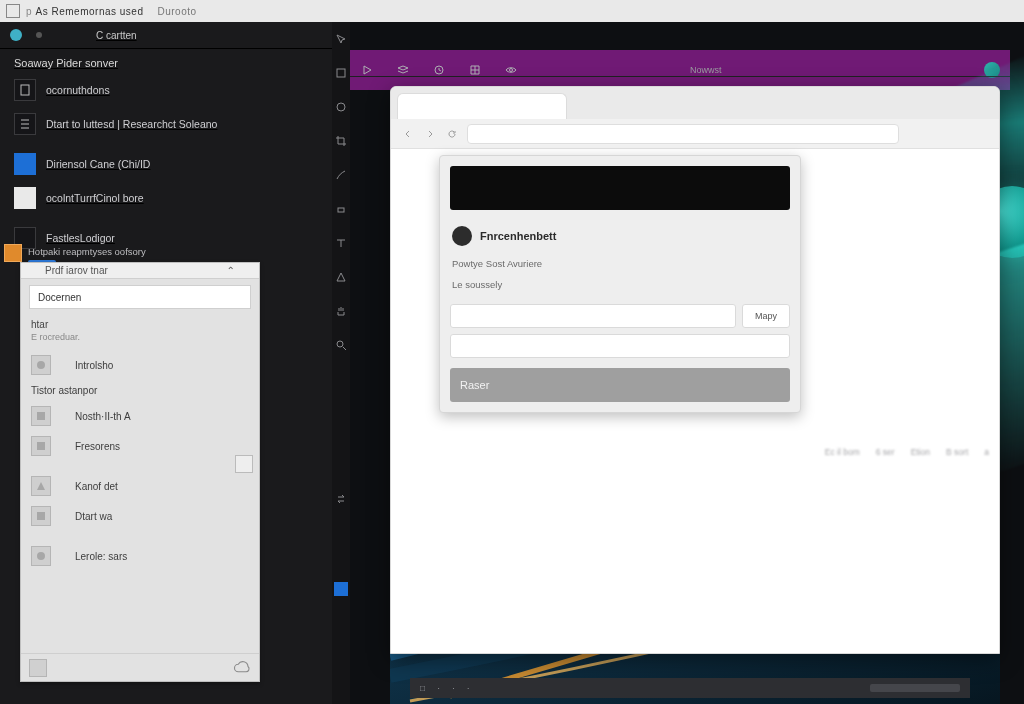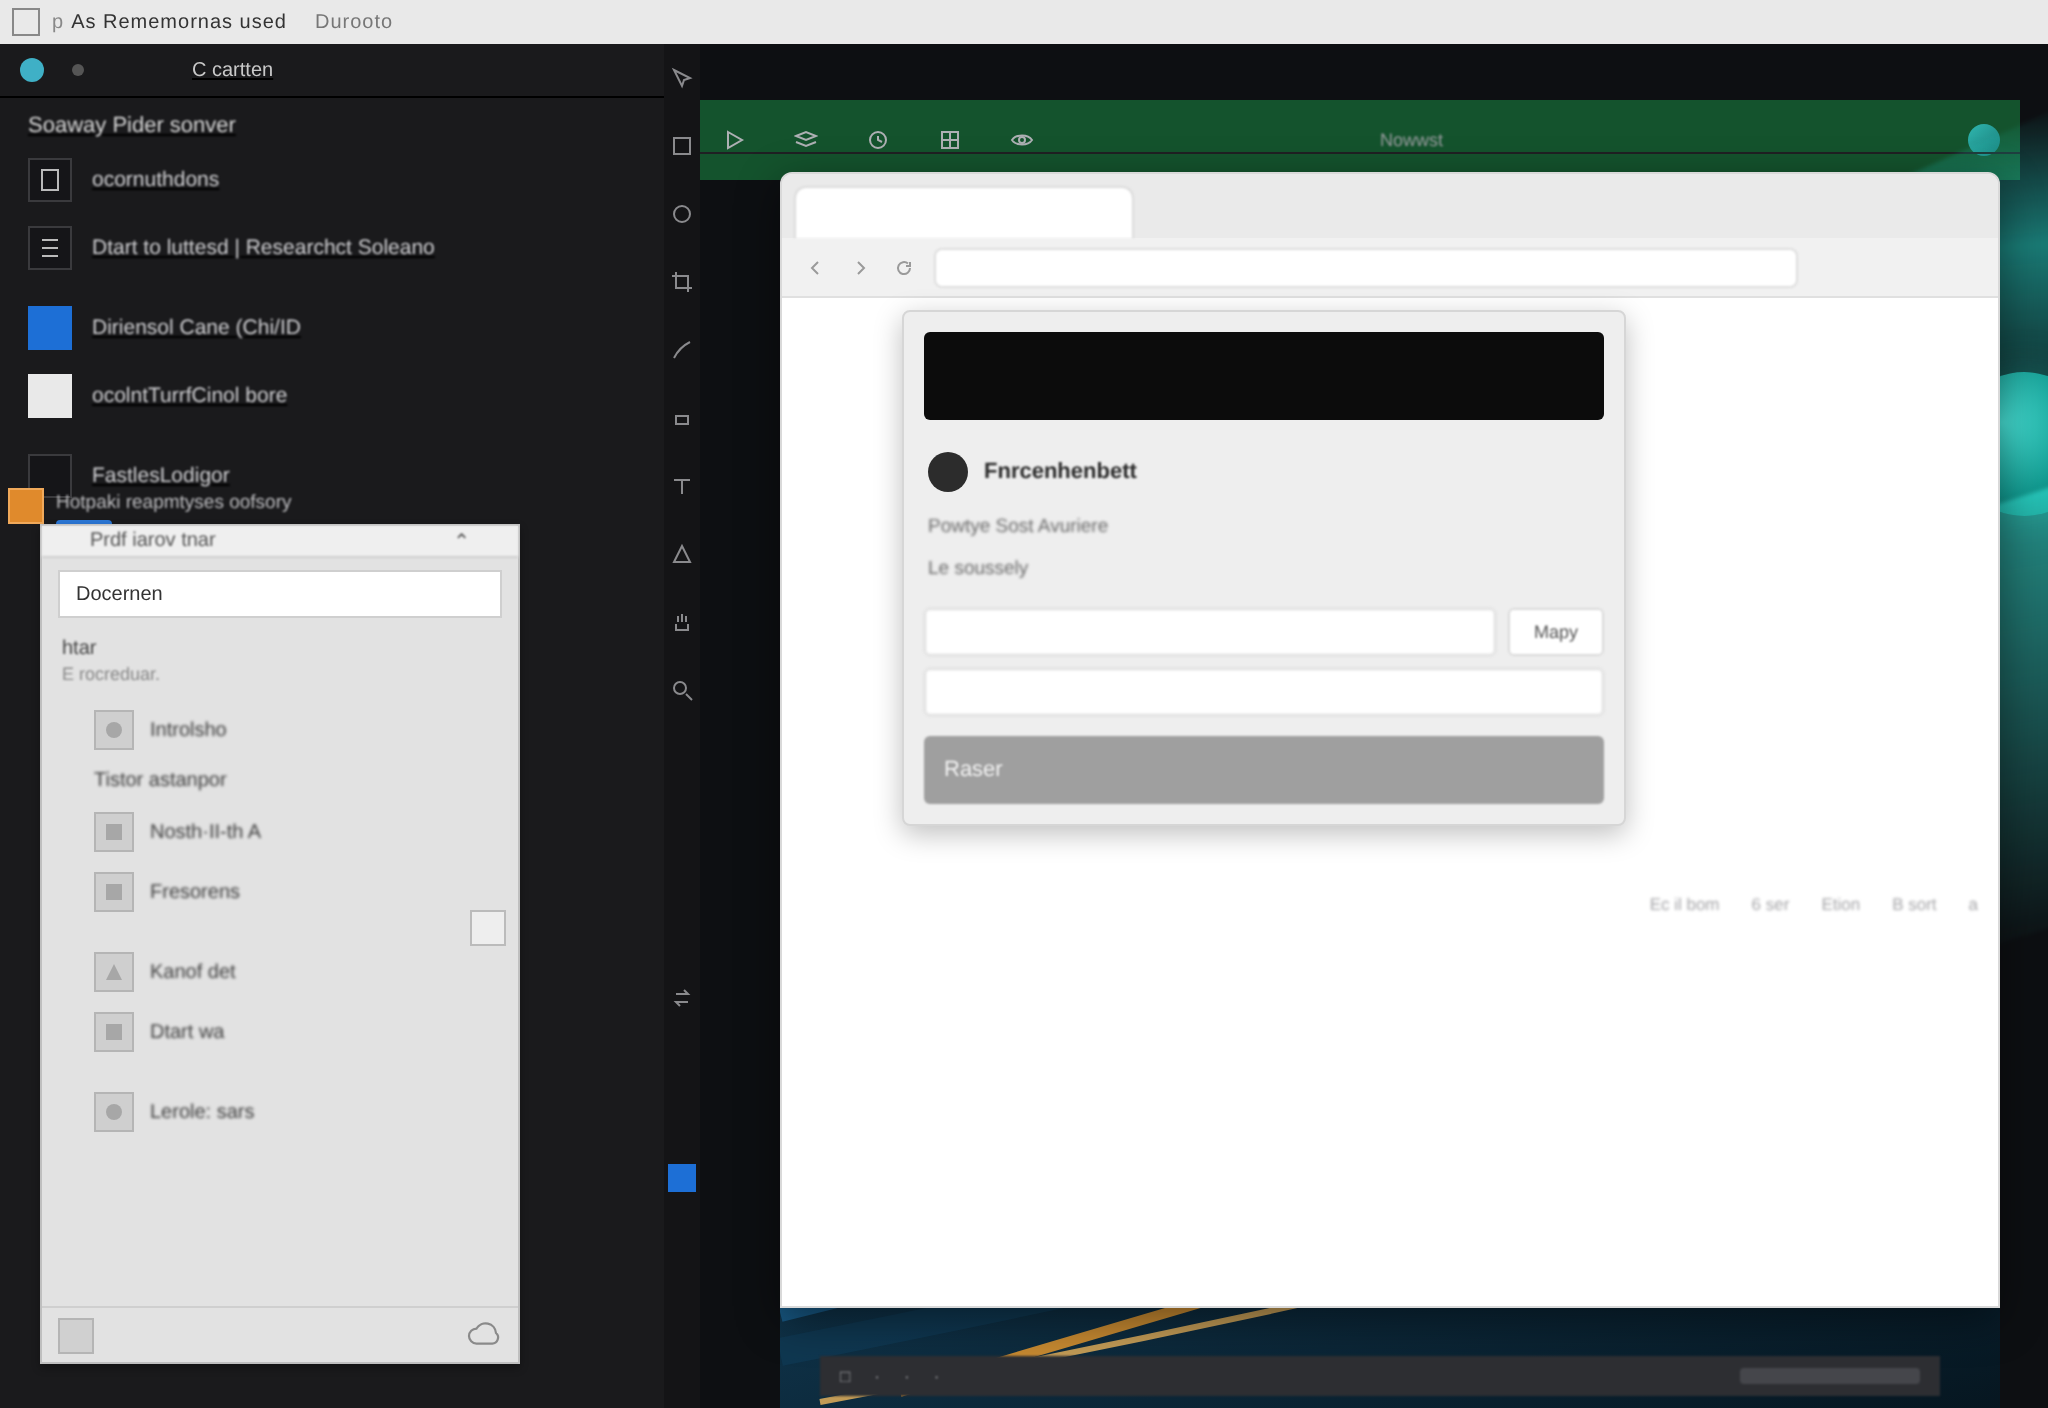--- a/index.html
+++ b/index.html
@@ -66,21 +66,21 @@
   }
   .proppanel .searchrow {
     margin:6px 8px; height:24px; background:#fff; border:1px solid #cfcfcf;
     display:flex; align-items:center; padding:0 8px; font-size:10px; color:#333;
     filter:blur(.3px);
   }
   .proppanel .grouplabel { font-size:10px; color:#444; padding:4px 10px 0; filter:blur(.5px); }
   .proppanel .subtle { font-size:9px; color:#888; padding:2px 10px 8px; filter:blur(.6px); }
   .proppanel .list { flex:1; overflow:hidden; }
   .proppanel .row {
-    display:flex; align-items:center; gap:8px; padding:5px 10px;margin-left:16px;
+    display:flex; align-items:center; gap:24px; padding:5px 10px;
   }
   .proppanel .row .ic {
     width:20px; height:20px; background:#cfcfcf; border:1px solid #b5b5b5;
     display:flex; align-items:center; justify-content:center;
   }
   .proppanel .row .ic svg { width:12px; height:12px; opacity:.55; }
   .proppanel .row .tx { font-size:10px; color:#3d3d3d; filter:blur(.7px); }
   .proppanel .opts { position:absolute; right:6px; top:192px; width:18px; height:18px;
     border:1px solid #bbb; background:#eee; }
 
@@ -106,21 +106,21 @@
   }
 
   
   .canvas {
     position:absolute; left:350px; top:22px; width:674px; height:682px;
     background:#0d0f12; overflow:hidden;
   }
   
   .canvas-top {
     position:absolute; left:0; top:28px; width:660px; height:40px;
-    background:#14532d; display:flex; align-items:center; gap:22px; padding:0 10px;
+    background:#701a75; display:flex; align-items:center; gap:22px; padding:0 10px;
     filter:blur(.3px);
   }
   .canvas-top .glyph { width:14px; height:14px; display:flex; align-items:center;
     justify-content:center; }
   .canvas-top .glyph svg { width:12px; height:12px; stroke:#aeb0b4; fill:none; }
   .canvas-top .chipround { width:16px; height:16px; border-radius:50%;
     background:linear-gradient(135deg,#2fb7b0,#1a7c78); margin-left:auto; }
   .canvas-top .lbl { font-size:9px; color:#9a9ca0; filter:blur(.6px); }
 
   
@@ -149,21 +149,21 @@
     border-radius:4px; display:flex; align-items:center; padding:0 8px;
     font-size:9px; color:#999; filter:blur(.6px);
   }
   .floatwin .addr .rnd { width:14px; height:14px; display:flex; align-items:center;
     justify-content:center; }
   .floatwin .addr .rnd svg { width:10px; height:10px; stroke:#9a9a9a; fill:none; }
 
   .floatwin .body { position:relative; height:calc(100% - 62px); background:#fff; }
   
   .dialog {
-    position:absolute; left:60px; top:6px; width:362px;
+    position:absolute; left:48px; top:6px; width:362px;
     background:#eeeeee; border:1px solid #d6d6d6; border-radius:4px;
     padding:10px; filter:blur(.35px);
     box-shadow:0 4px 14px rgba(0,0,0,.25);
   }
   .dialog .hdr { height:44px; background:#0c0c0c; border-radius:3px; margin-bottom:10px; }
   .dialog .userrow { display:flex; align-items:center; gap:8px; padding:6px 2px 10px; }
   .dialog .userrow .av { width:20px; height:20px; border-radius:50%;
     background:#2c2c2c; }
   .dialog .userrow .nm { font-size:11px; color:#2b2b2b; font-weight:600;
     filter:blur(.5px); }

